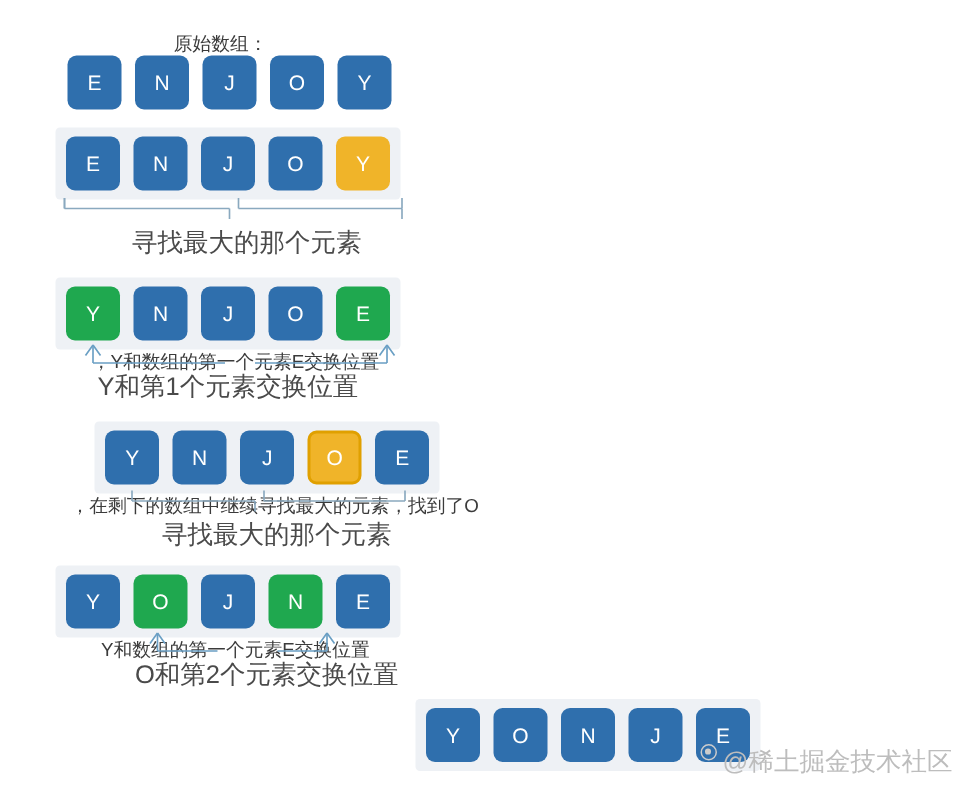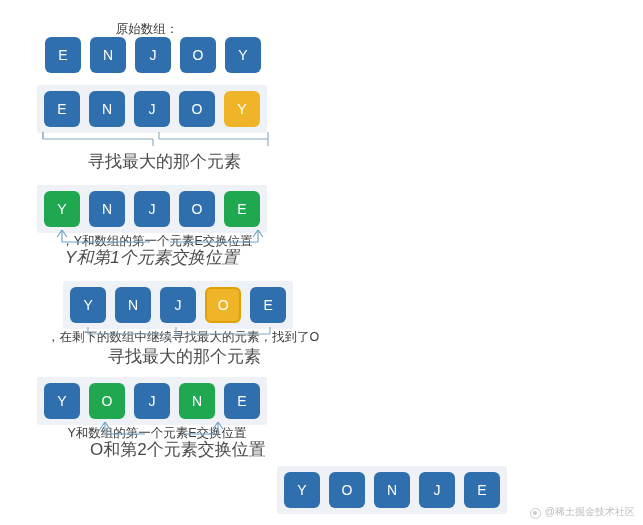--- a/index.html
+++ b/index.html
@@ -74,24 +74,24 @@
     color: #4a4a4a;
     white-space: nowrap;
   }
   .brace, .arrowline {
     position: absolute;
   }
   .watermark {
     position: absolute;
     right: 8px;
     bottom: 6px;
-    font-size: 10px;
+    font-size: 17px;
     color: #bdbdbd;
     display: flex;
-    align-items: flex-end;
+    align-items: flex-start;
     white-space: nowrap;
   }
   .watermark .wm-dot {
     width: 11px;
     height: 11px;
     border-radius: 50%;
     border: 1.5px solid #cccccc;
     display: inline-block;
     margin-right: 4px;
     box-sizing: border-box;
@@ -155,21 +155,21 @@
         <div class="box blue">O</div>
         <div class="box green">E</div>
       </div>
     <div class="comment">，Y和数组的第一个元素E交换位置</div>
   </div>
   <svg class="arrowline" style="left:40px; top:228px;" width="240" height="22">
     <path d="M22,2 L22,14 M22,14 L110,14 M130,14 L218,14 M218,14 L218,2" fill="none" stroke="#6a9fc4" stroke-width="1.1"></path>
     <path d="M22,2 L17,9 M22,2 L27,9" fill="none" stroke="#6a9fc4" stroke-width="1.1"></path>
     <path d="M218,2 L213,9 M218,2 L223,9" fill="none" stroke="#6a9fc4" stroke-width="1.1"></path>
   </svg>
-  <div class="caption" style="left:65px; top:246px;font-style:italic;">Y和第1个元素交换位置</div>
+  <div class="caption" style="left:65px; top:246px;">Y和第1个元素交换位置</div>
 
   <div class="row" style="left:37px; top:281px;">
     <div class="boxes grouped" id="boxes-s2">
         <div class="box blue">Y</div>
         <div class="box blue">N</div>
         <div class="box blue">J</div>
         <div class="box hollow-yellow">O</div>
         <div class="box blue">E</div>
       </div>
     <div class="comment">，在剩下的数组中继续寻找最大的元素，找到了O</div>

